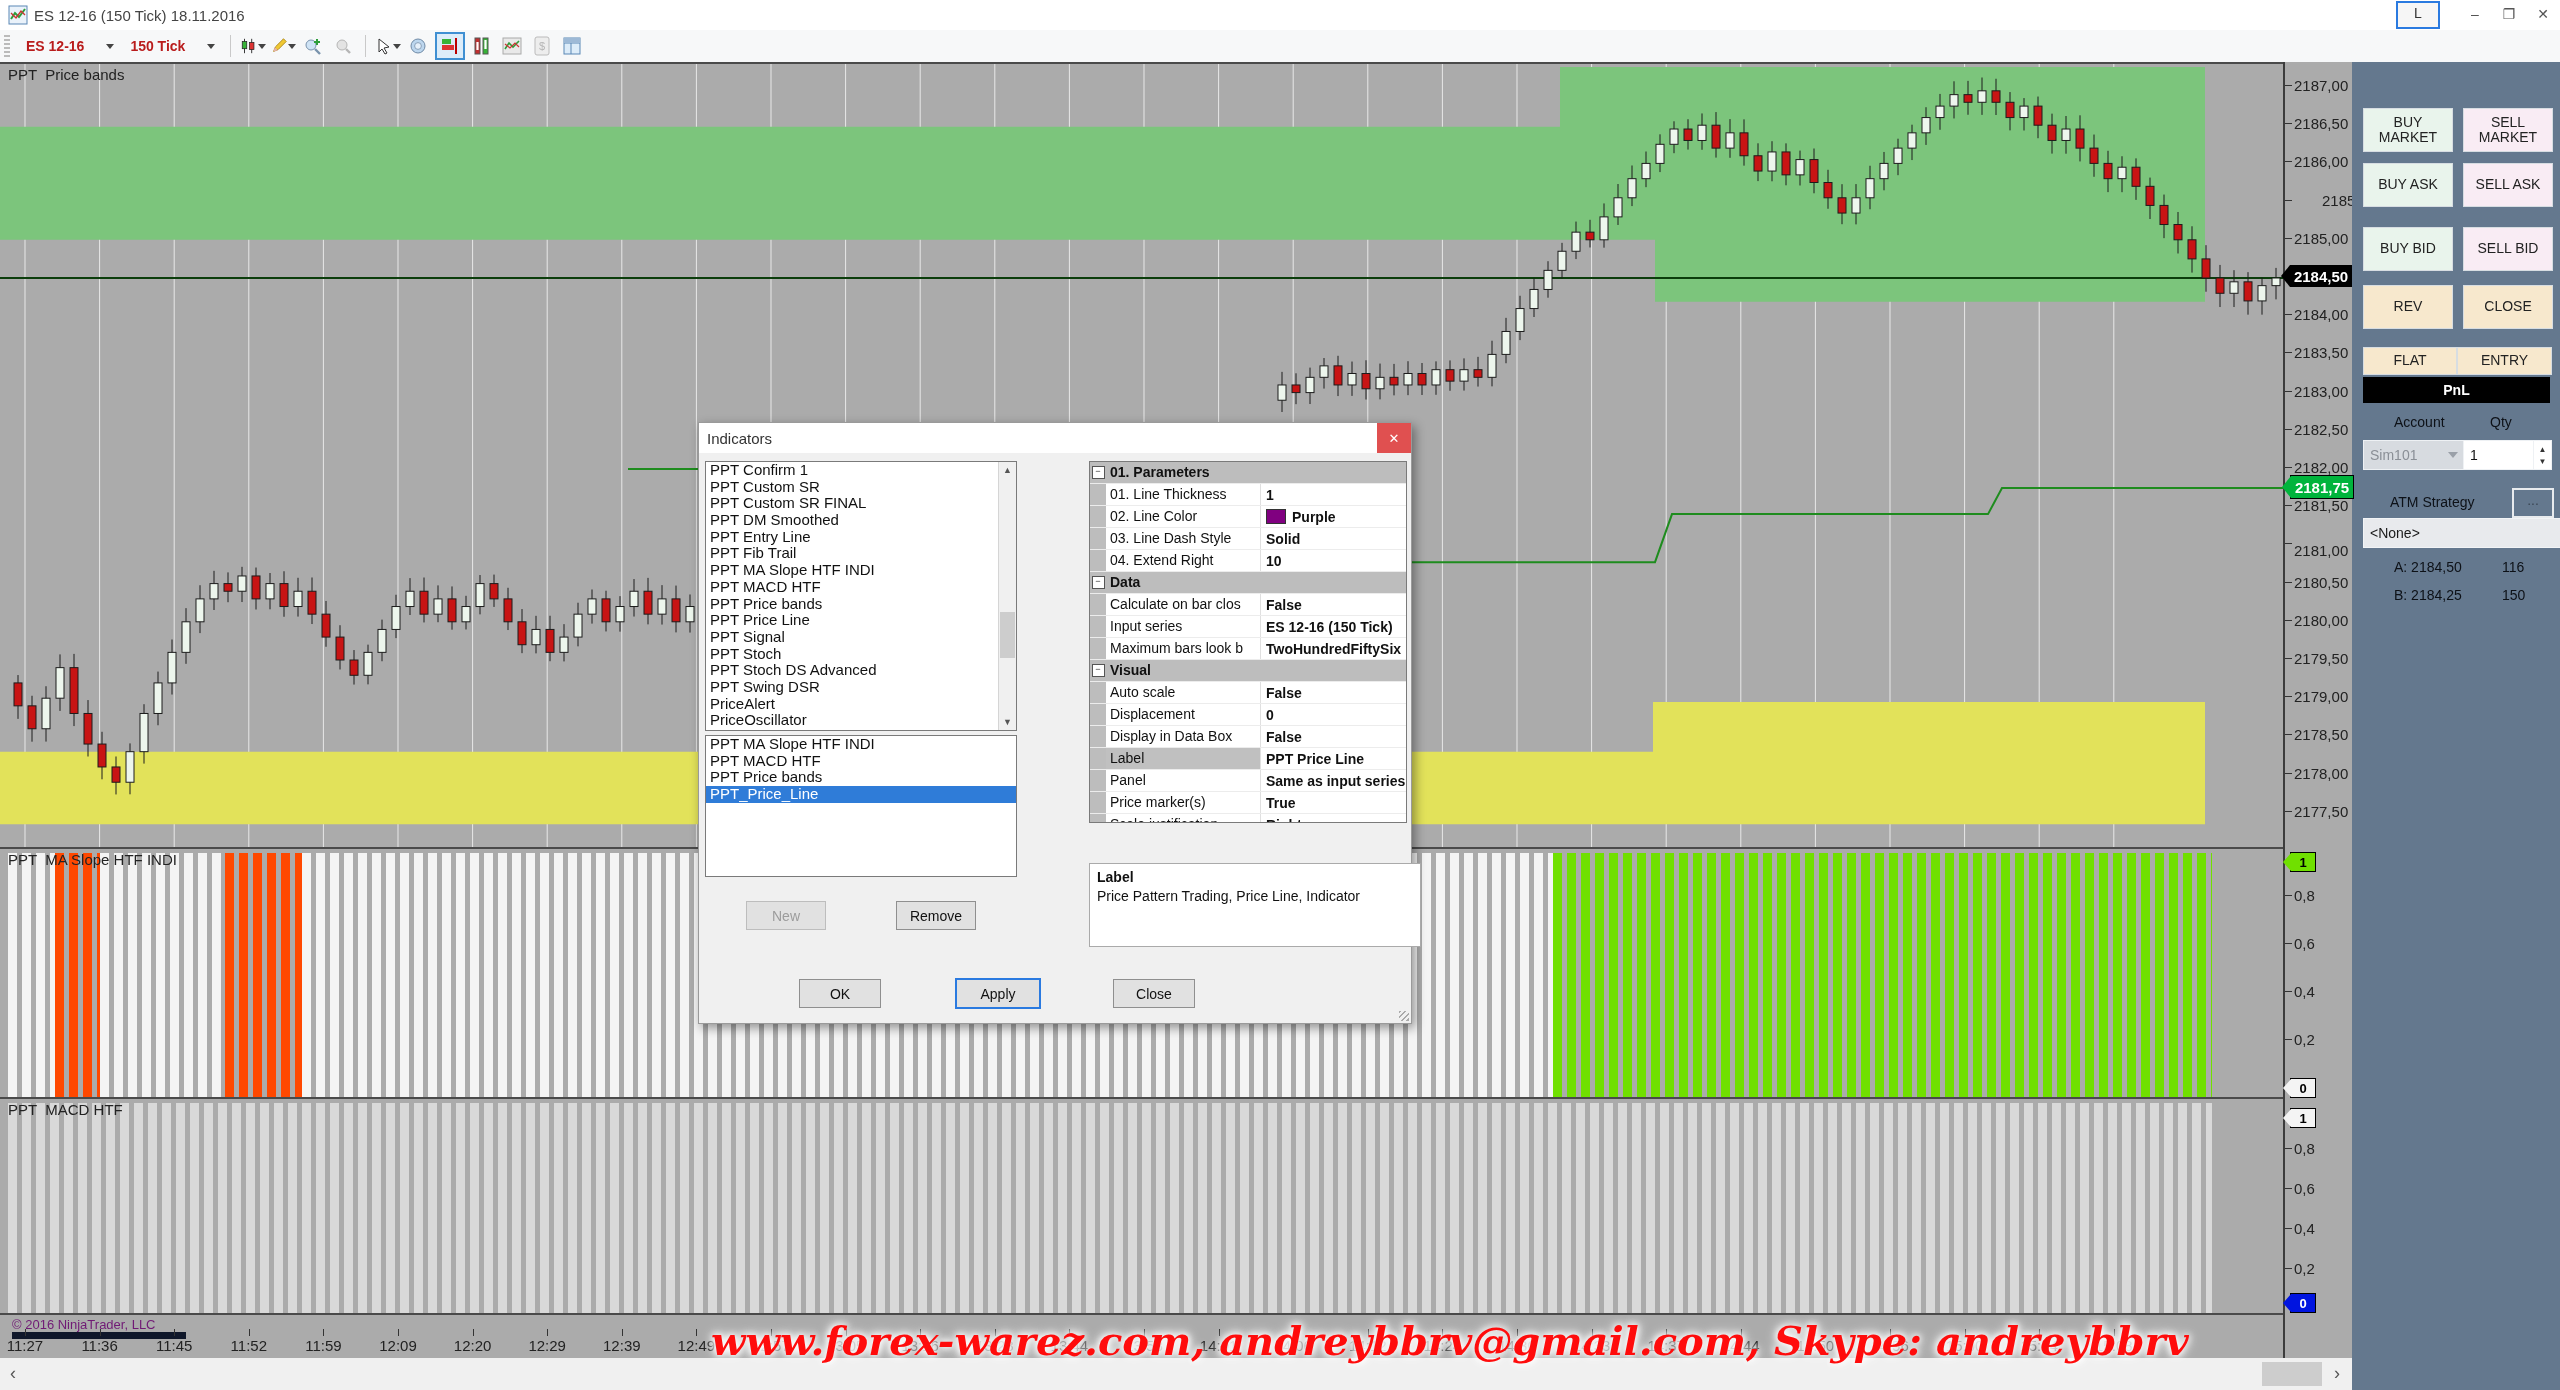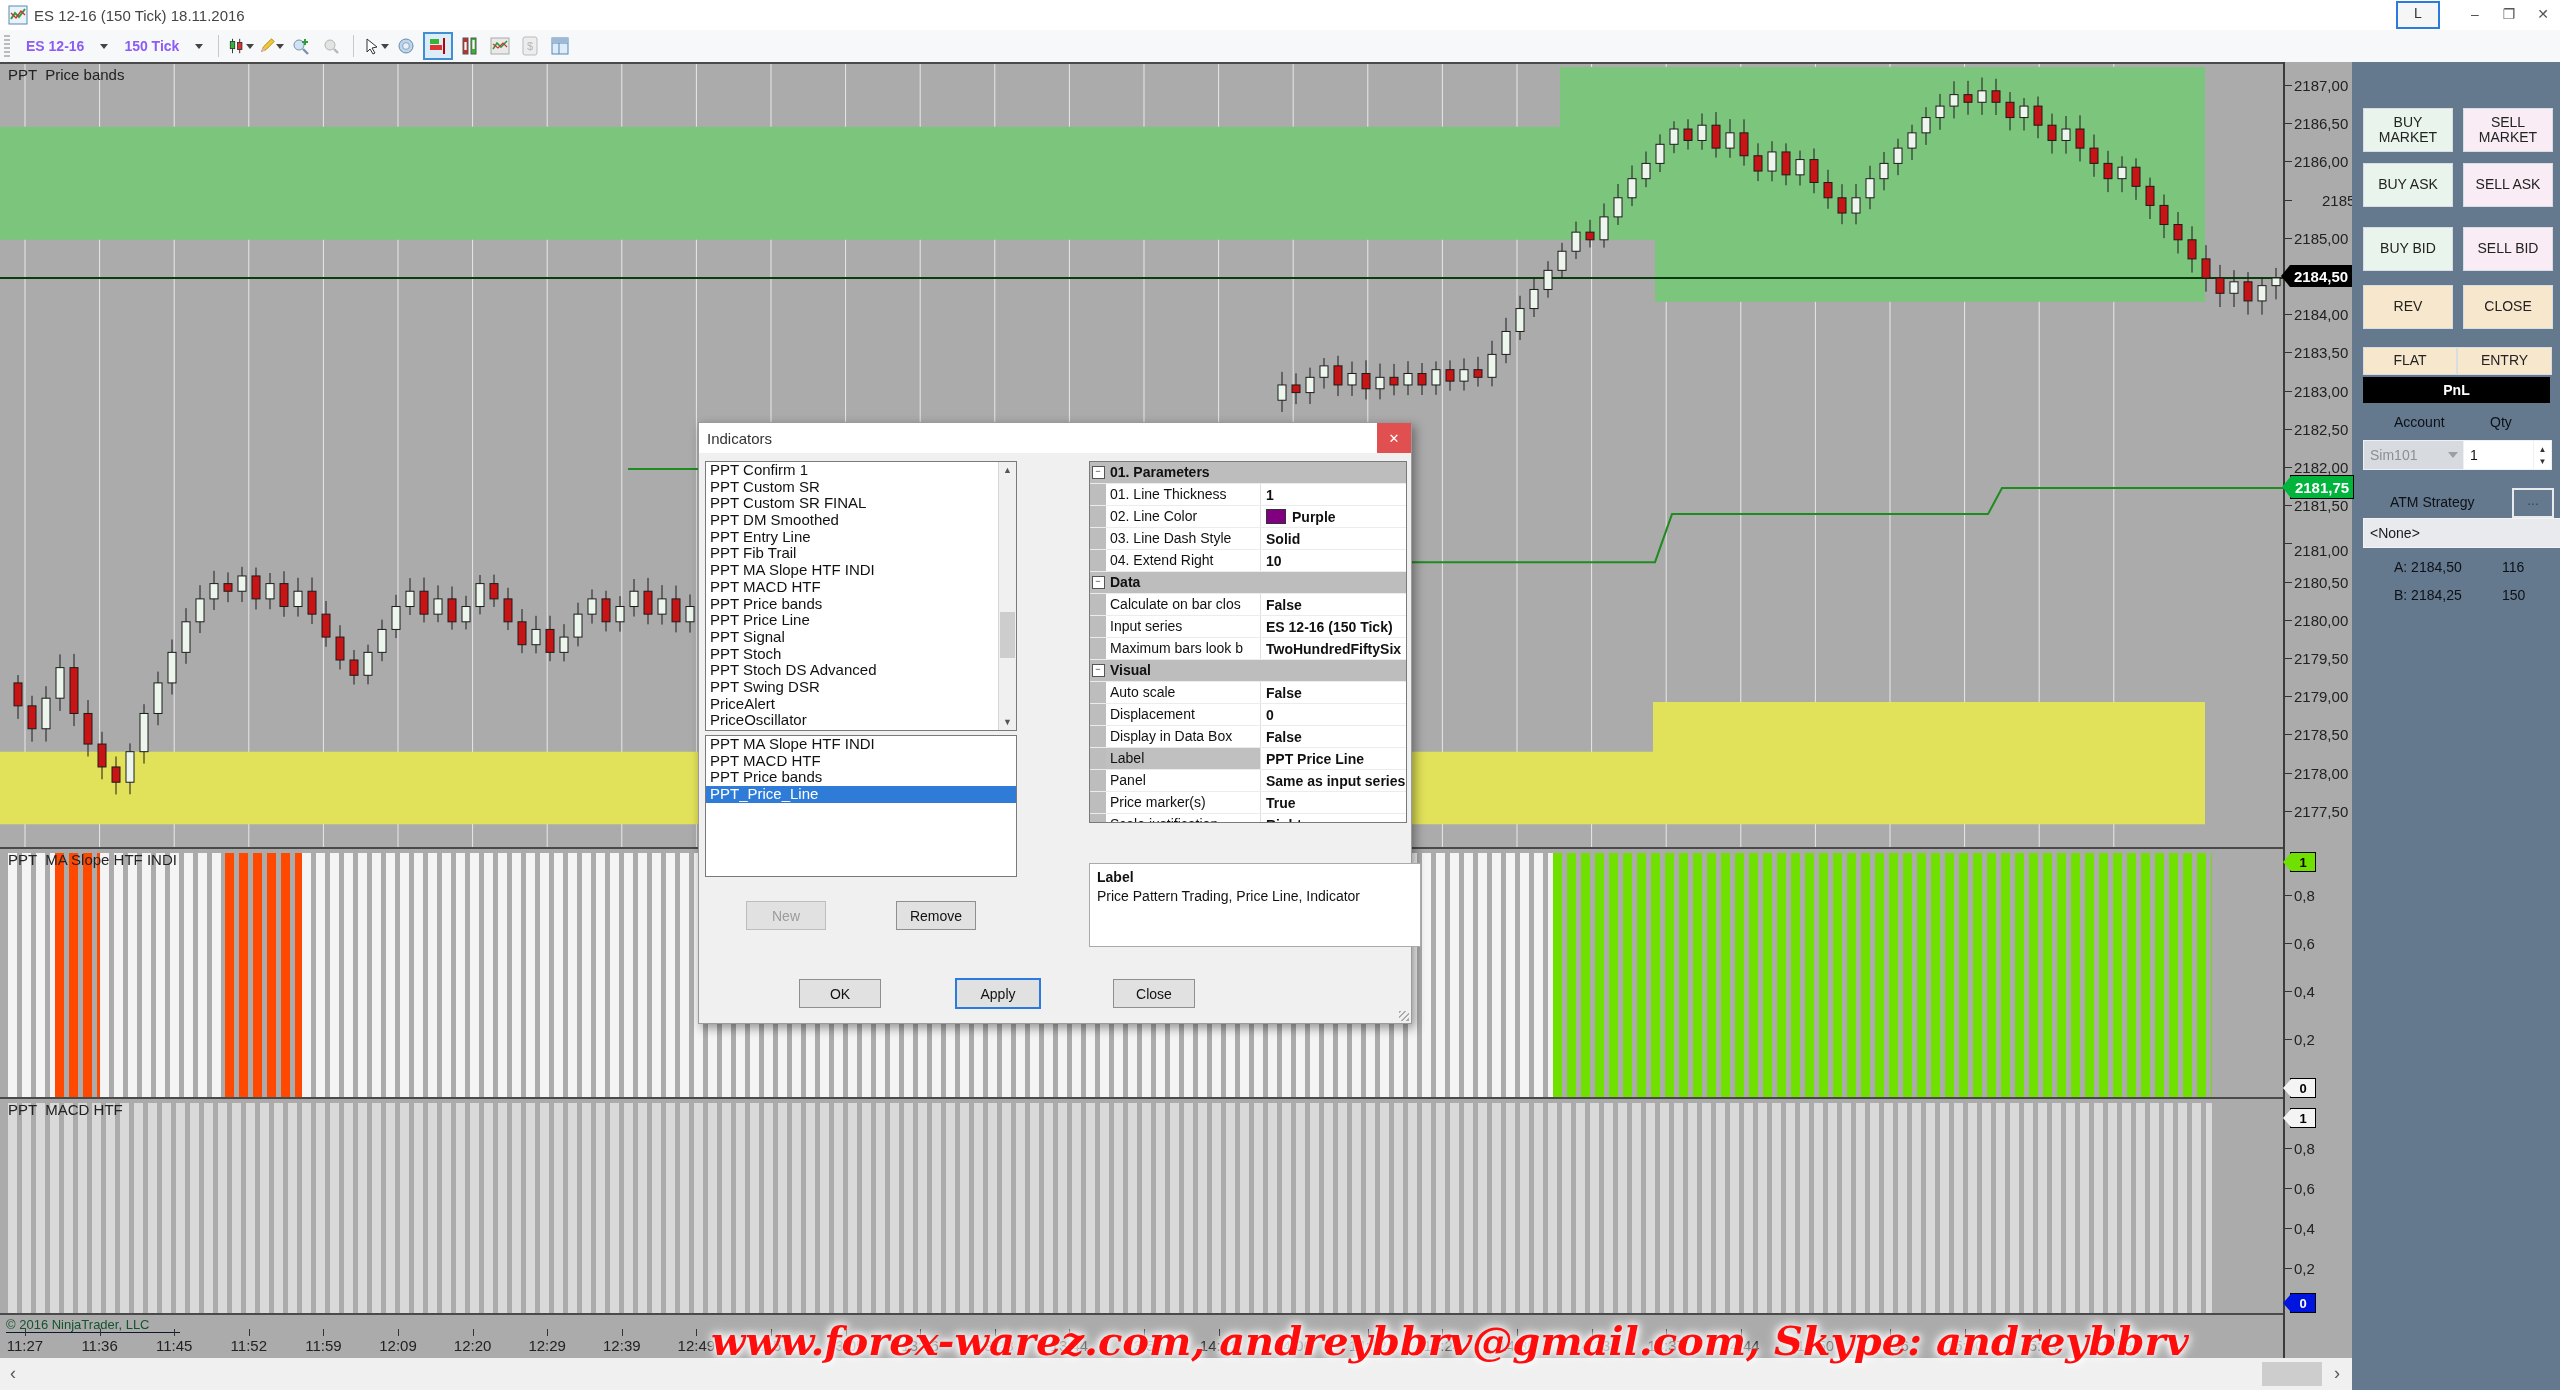--- a/index.html
+++ b/index.html
@@ -12,21 +12,21 @@
   .title-text{font-size:15px;color:#444}
   .win-ctrls{position:absolute;right:0;top:0;height:30px;display:flex;align-items:center}
   .lockbtn{width:40px;height:24px;border:2px solid #2a7ae0;background:#f6f6f6;text-align:center;line-height:21px;
            font-size:14px;color:#333;margin-right:18px}
   .wbtn{width:34px;height:28px;text-align:center;line-height:26px;font-size:14px;color:#555}
 
   
   .toolbar{position:absolute;left:0;top:30px;width:2560px;height:32px;background:#f7f8f9;
            border-bottom:1px solid #cfcfcf;display:flex;align-items:center;gap:4px}
   .grip{width:6px;height:22px;margin:0 6px 0 4px;background:repeating-linear-gradient(#bbb 0 2px,transparent 2px 4px)}
-  .tb-dd{font-weight:700;font-size:14px;color:#8b5cf6;padding:2px 6px;display:flex;align-items:center;gap:16px}
+  .tb-dd{font-weight:700;font-size:14px;color:#b91c1c;padding:2px 6px;display:flex;align-items:center;gap:22px}
   .caret{width:0;height:0;border-left:4px solid transparent;border-right:4px solid transparent;border-top:5px solid #444}
   .tb-sep{width:1px;height:22px;background:#c9c9c9;margin:0 5px}
   .tb-ico{width:26px;height:24px;display:flex;align-items:center;justify-content:center}
   .tb-ico.sel{border:2px solid #3f8fd2;background:#dcecf9}
 
   
   .chart{position:absolute;left:0;top:62px;width:2352px;height:1328px;background:#ababab}
   .panel{position:absolute;left:0;width:2283px;overflow:hidden}
   #p1{top:0;height:783px;border-top:2px solid #4a4a4a}
   #p2{top:785px;height:248px;border-top:2px solid #4a4a4a}
@@ -48,21 +48,21 @@
   .pm-black{background:#000}.pm-black::before{border-right:9px solid #000}
   .pm-green{background:#00b43c;border:1px solid #000}.pm-green::before{border-right:9px solid #00b43c}
   .smarker{position:absolute;left:5px;width:24px;height:18px;display:flex;align-items:center;justify-content:center;
            font-weight:700;font-size:13px;z-index:6;border:1px solid #000}
   .smarker::before{content:"";position:absolute;left:-8px;border-top:9px solid transparent;border-bottom:9px solid transparent}
   .sm-green{background:#70e000;color:#000}.sm-green::before{border-right:8px solid #70e000}
   .sm-white{background:#f4f4f4;color:#000}.sm-white::before{border-right:8px solid #f4f4f4}
   .sm-blue{background:#0014e0;color:#fff}.sm-blue::before{border-right:8px solid #0014e0}
 
   .taxis{position:absolute;left:0;top:1251px;width:2283px;height:45px;border-top:2px solid #4a4a4a}
-  .copyright{position:absolute;left:6px;top:2px;font-size:13px;color:#14532d;border-bottom:1px solid #0f172a;padding-right:30px}
+  .copyright{position:absolute;left:12px;top:2px;font-size:13px;color:#701a75;border-bottom:7px solid #0f172a;padding-right:30px}
   .tlabel{position:absolute;top:22px;transform:translateX(-50%);font-size:15px;color:#222}
   .ttick{position:absolute;top:14px;width:1px;height:7px;background:#333}
 
   .hscroll{position:absolute;left:0;top:1296px;width:2352px;height:32px;background:#f0f0f0}
   .harrow{position:absolute;top:4px;width:22px;height:24px;color:#555;font-size:18px;text-align:center;line-height:22px}
   .hthumb{position:absolute;left:2262px;top:4px;width:60px;height:24px;background:#cdcdcd}
 
   .watermark{position:absolute;left:700px;top:1255px;width:1500px;z-index:20;text-align:center;
              font-family:"DejaVu Serif",serif;font-style:italic;font-weight:700;font-size:40px;color:#ff0c0c;
              text-shadow:0 0 6px #fff,0 0 10px #fff,0 0 14px #fff;white-space:nowrap;pointer-events:none}

